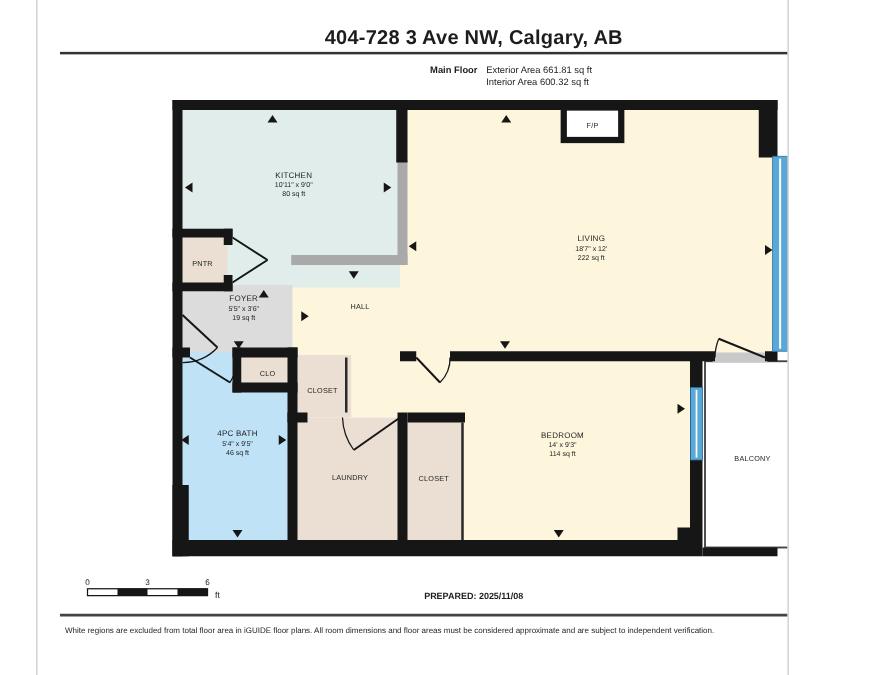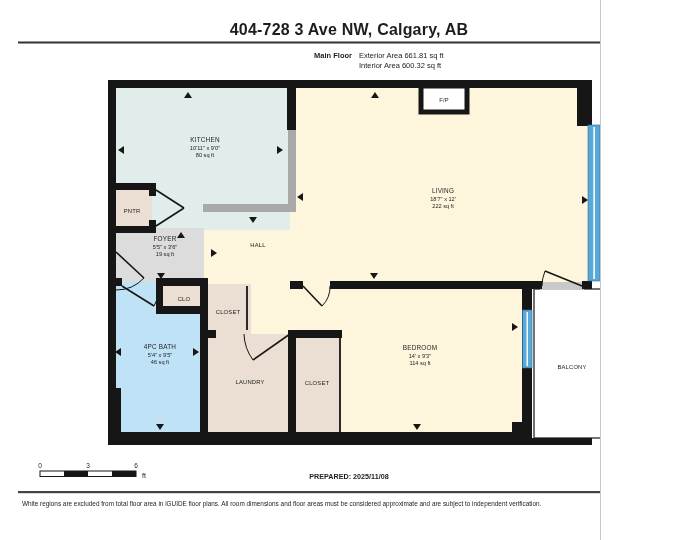--- a/index.html
+++ b/index.html
@@ -1,16 +1,16 @@
 <!DOCTYPE html>
 <html><head>
 <meta charset="utf-8">
 <style>
   html,body{margin:0;padding:0;background:#fff;}
-  .page{position:relative;width:600px;height:540px;background:#fff;outline:1px solid #c9c9c9;overflow:hidden;}
+  .page{position:relative;width:600px;height:540px;background:#fff;outline:1px solid #c9c9c9;overflow:hidden;margin-left:30px;}
   svg{display:block;}
   text{font-family:"Liberation Sans","DejaVu Sans",sans-serif;fill:#1d1d1d;}
   .wall{fill:#161616;}
   .cream{fill:#fdf6dd;}
   .teal{fill:#e0edea;}
   .tan{fill:#eadfd2;}
   .fgray{fill:#dcdcdc;}
   .bathf{fill:#bfe2f7;}
   .win{fill:#58a8d8;stroke:#2b6f9e;stroke-width:0.6;}
   .winline{fill:#ffffff;}

